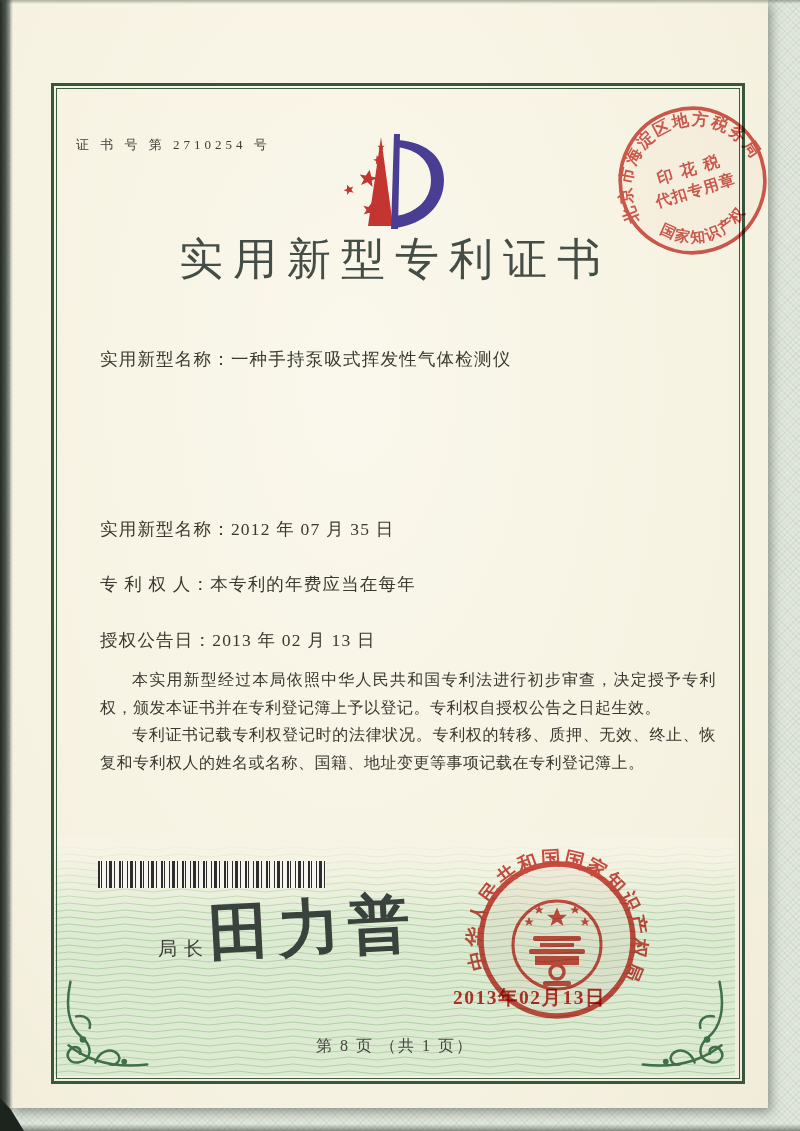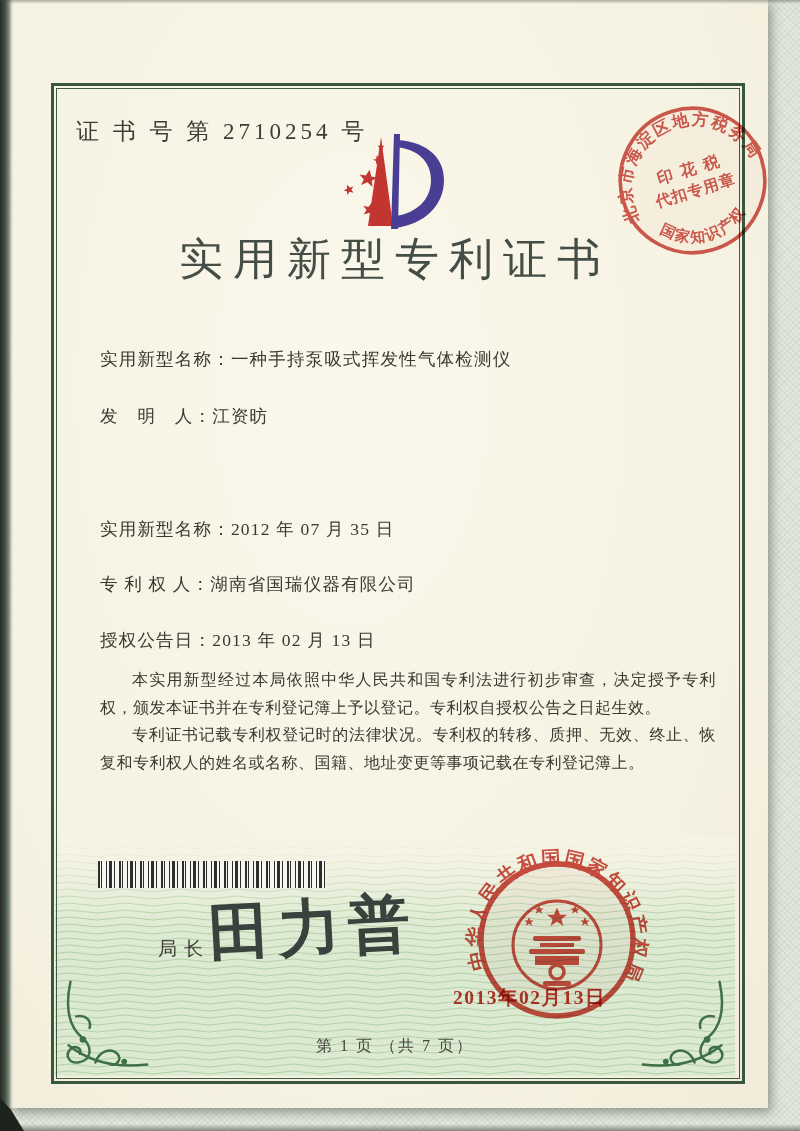--- a/index.html
+++ b/index.html
@@ -9,21 +9,21 @@
       repeating-linear-gradient(45deg, rgba(110,140,110,.10) 0 1px, transparent 1px 4px),
       repeating-linear-gradient(-45deg, rgba(110,140,110,.10) 0 1px, transparent 1px 4px);
     font-family:"Liberation Serif","DejaVu Serif",serif;}
   .page{position:absolute;left:10px;top:0;width:758px;height:1108px;
     background:#f8f5e7;
     background-image:radial-gradient(ellipse at 45% 35%, #faf8ec 0%, #f6f2e1 70%, #f1ecd9 100%);
     box-shadow:3px 4px 10px rgba(60,70,60,.5);}
   .frame{position:absolute;left:41px;top:83px;width:688px;height:995px;
     border:3px solid #38573e;z-index:2;pointer-events:none;}
   .frame-inner{position:absolute;inset:2px;border:1px solid #3c5c42;}
-  .cert-no{position:absolute;left:66px;top:116px;font-size:23px;letter-spacing:4px;color:#3d3d37;z-index:3;}
+  .cert-no{position:absolute;left:66px;top:136px;font-size:13px;letter-spacing:4px;color:#3d3d37;z-index:3;}
   .logo{position:absolute;left:308px;top:134px;z-index:3;}
   .title{position:absolute;left:41px;top:230px;width:688px;text-align:center;
     font-size:44px;font-weight:400;letter-spacing:10px;color:#454d47;z-index:3;}
   .field{position:absolute;left:90px;font-size:17.5px;letter-spacing:1.2px;color:#39392f;z-index:3;white-space:nowrap;}
   .f0{top:347px;} .f1{top:404px;} .f2{top:460px;} .f3{top:517px;} .f4{top:572px;} .f5{top:628px;}
   .paras{position:absolute;left:90px;top:666px;width:616px;z-index:3;color:#39392f;}
   .paras p{margin:0;font-size:16px;line-height:27.6px;text-indent:2em;text-align:justify;letter-spacing:.5px;}
   .band{position:absolute;left:45px;top:838px;width:680px;height:238px;z-index:1;overflow:hidden;
     background:linear-gradient(180deg, rgba(223,236,212,0) 0px, rgba(223,236,212,.75) 45px, #dcead2 110px);}
   .band .waves{position:absolute;left:0;top:0;}
@@ -116,23 +116,22 @@
         <use href="#st5" transform="translate(60,26) scale(0.5) rotate(-15)"></use>
         <use href="#st5" transform="translate(50,45) scale(0.95) rotate(10)"></use>
         <use href="#st5" transform="translate(31,56) scale(0.55) rotate(-20)"></use>
         <use href="#st5" transform="translate(52,76) scale(0.8) rotate(15)"></use>
       </g>
     </svg>
 
     <div class="title">实用新型专利证书</div>
 
     <div class="field f0"><span>实用新型名称：</span><span>一种手持泵吸式挥发性气体检测仪</span></div>
-    <div class="field f1"><span>发　明　人：</span><span>江资昉</span></div>
     <div class="field f3"><span>实用新型名称：</span><span>2012 年 07 月 35 日</span></div>
-    <div class="field f4"><span>专 利 权 人：</span><span>湖南省国瑞仪器有限公司</span></div>
+    <div class="field f4"><span>专 利 权 人：</span><span>本专利的年费应当在每年</span></div>
     <div class="field f5"><span>授权公告日：</span><span>2013 年 02 月 13 日</span></div>
 
     <div class="paras">
       <p>本实用新型经过本局依照中华人民共和国专利法进行初步审查，决定授予专利权，颁发本证书并在专利登记簿上予以登记。专利权自授权公告之日起生效。</p>
       <p>专利证书记载专利权登记时的法律状况。专利权的转移、质押、无效、终止、恢复和专利权人的姓名或名称、国籍、地址变更等事项记载在专利登记簿上。</p>
     </div>
 
     <div class="barcode"></div>
 
     <div class="director">局长</div>
@@ -172,20 +171,20 @@
       <text font-size="16" font-weight="bold" fill="#cb4a41" letter-spacing="2">
         <textPath href="#taxTop" startOffset="2">北京市海淀区地方税务局</textPath>
       </text>
       <text x="80" y="74" text-anchor="middle" font-size="15.5" font-weight="bold" fill="#cb4a41" letter-spacing="2">印 花 税</text>
       <text x="80" y="95" text-anchor="middle" font-size="15" font-weight="bold" fill="#cb4a41" letter-spacing="1">代扣专用章</text>
       <text font-size="14.5" font-weight="bold" fill="#cb4a41" letter-spacing="1.5">
         <textPath href="#taxBot" startOffset="1">国家知识产权局</textPath>
       </text>
     </svg>
 
-    <div class="footer">第 1 页 （共 7 页）</div>
+    <div class="footer">第 8 页 （共 1 页）</div>
   </div>
 
   <div class="edge-left"></div>
   <div class="edge-top"></div>
   <div class="edge-bottom"></div>
   <div class="edge-corner-bl"></div>
 </div>
 
 </body></html>

